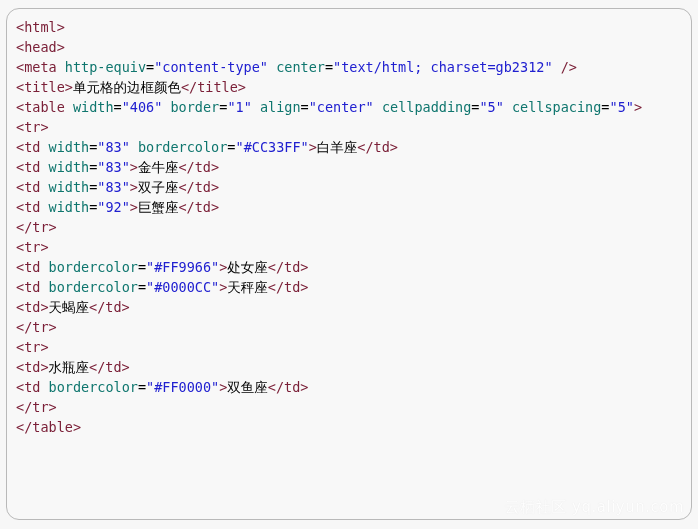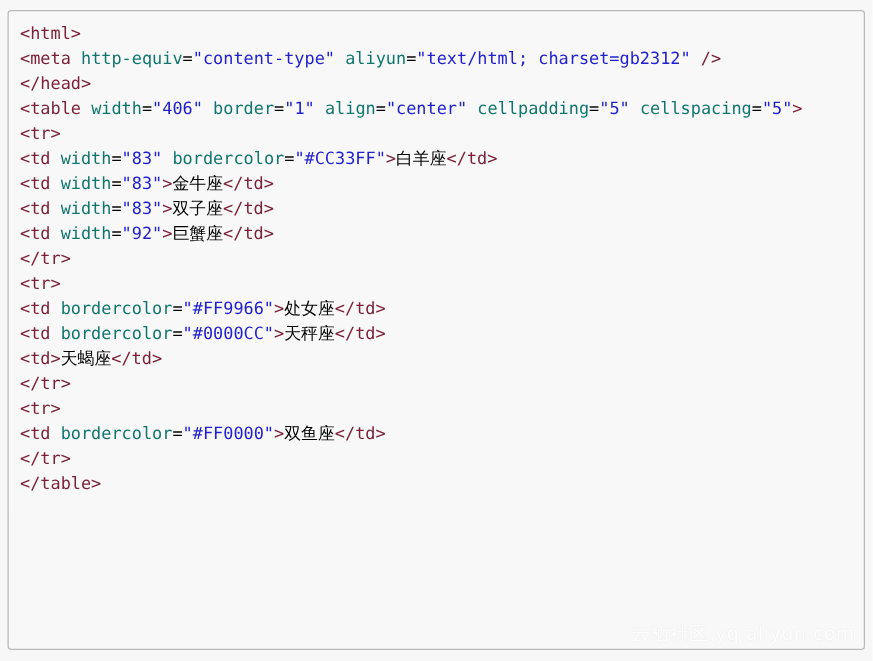--- a/index.html
+++ b/index.html
@@ -25,21 +25,21 @@
 
   
   #code-panel {
     position: absolute;
     left: 6px;
     top: 8px;
     width: 686px;
     height: 512px;
     background: #f8f8f8;
     border: 1px solid #b9b9b9;
-    border-radius: 3px;
+    border-radius: 13px;
     box-sizing: border-box;
     overflow: hidden;
   }
 
   #code-listing {
     position: absolute;
     left: 9px;
     top: 8px;
     right: 4px;
     margin: 0;
@@ -81,35 +81,37 @@
   }
 </style>
 </head>
 <body>
 
 <div id="page">
 
   <div id="code-panel">
     <div id="code-listing">
         <div class="code-line"><span class="tok-tag">&lt;html&gt;</span></div>
-        <div class="code-line"><span class="tok-tag">&lt;meta </span><span class="tok-attr">http-equiv</span><span class="tok-punct">=</span><span class="tok-val">"content-type"</span><span class="tok-punct"> </span><span class="tok-attr">aliyun</span><span class="tok-punct">=</span><span class="tok-val">"text/html; charset=gb2312"</span><span class="tok-tag"> /&gt;</span></div>
-        <div class="code-line"><span class="tok-tag">&lt;/head&gt;</span></div>
+        <div class="code-line"><span class="tok-tag">&lt;head&gt;</span></div>
+        <div class="code-line"><span class="tok-tag">&lt;meta </span><span class="tok-attr">http-equiv</span><span class="tok-punct">=</span><span class="tok-val">"content-type"</span><span class="tok-punct"> </span><span class="tok-attr">center</span><span class="tok-punct">=</span><span class="tok-val">"text/html; charset=gb2312"</span><span class="tok-tag"> /&gt;</span></div>
+        <div class="code-line"><span class="tok-tag">&lt;title&gt;</span><span class="tok-text">单元格的边框颜色</span><span class="tok-tag">&lt;/title&gt;</span></div>
         <div class="code-line"><span class="tok-tag">&lt;table </span><span class="tok-attr">width</span><span class="tok-punct">=</span><span class="tok-val">"406"</span><span class="tok-punct"> </span><span class="tok-attr">border</span><span class="tok-punct">=</span><span class="tok-val">"1"</span><span class="tok-punct"> </span><span class="tok-attr">align</span><span class="tok-punct">=</span><span class="tok-val">"center"</span><span class="tok-punct"> </span><span class="tok-attr">cellpadding</span><span class="tok-punct">=</span><span class="tok-val">"5"</span><span class="tok-punct"> </span><span class="tok-attr">cellspacing</span><span class="tok-punct">=</span><span class="tok-val">"5"</span><span class="tok-tag">&gt;</span></div>
         <div class="code-line"><span class="tok-tag">&lt;tr&gt;</span></div>
         <div class="code-line"><span class="tok-tag">&lt;td </span><span class="tok-attr">width</span><span class="tok-punct">=</span><span class="tok-val">"83"</span><span class="tok-punct"> </span><span class="tok-attr">bordercolor</span><span class="tok-punct">=</span><span class="tok-val">"#CC33FF"</span><span class="tok-tag">&gt;</span><span class="tok-text">白羊座</span><span class="tok-tag">&lt;/td&gt;</span></div>
         <div class="code-line"><span class="tok-tag">&lt;td </span><span class="tok-attr">width</span><span class="tok-punct">=</span><span class="tok-val">"83"</span><span class="tok-tag">&gt;</span><span class="tok-text">金牛座</span><span class="tok-tag">&lt;/td&gt;</span></div>
         <div class="code-line"><span class="tok-tag">&lt;td </span><span class="tok-attr">width</span><span class="tok-punct">=</span><span class="tok-val">"83"</span><span class="tok-tag">&gt;</span><span class="tok-text">双子座</span><span class="tok-tag">&lt;/td&gt;</span></div>
         <div class="code-line"><span class="tok-tag">&lt;td </span><span class="tok-attr">width</span><span class="tok-punct">=</span><span class="tok-val">"92"</span><span class="tok-tag">&gt;</span><span class="tok-text">巨蟹座</span><span class="tok-tag">&lt;/td&gt;</span></div>
         <div class="code-line"><span class="tok-tag">&lt;/tr&gt;</span></div>
         <div class="code-line"><span class="tok-tag">&lt;tr&gt;</span></div>
         <div class="code-line"><span class="tok-tag">&lt;td </span><span class="tok-attr">bordercolor</span><span class="tok-punct">=</span><span class="tok-val">"#FF9966"</span><span class="tok-tag">&gt;</span><span class="tok-text">处女座</span><span class="tok-tag">&lt;/td&gt;</span></div>
         <div class="code-line"><span class="tok-tag">&lt;td </span><span class="tok-attr">bordercolor</span><span class="tok-punct">=</span><span class="tok-val">"#0000CC"</span><span class="tok-tag">&gt;</span><span class="tok-text">天秤座</span><span class="tok-tag">&lt;/td&gt;</span></div>
         <div class="code-line"><span class="tok-tag">&lt;td&gt;</span><span class="tok-text">天蝎座</span><span class="tok-tag">&lt;/td&gt;</span></div>
         <div class="code-line"><span class="tok-tag">&lt;/tr&gt;</span></div>
         <div class="code-line"><span class="tok-tag">&lt;tr&gt;</span></div>
+        <div class="code-line"><span class="tok-tag">&lt;td&gt;</span><span class="tok-text">水瓶座</span><span class="tok-tag">&lt;/td&gt;</span></div>
         <div class="code-line"><span class="tok-tag">&lt;td </span><span class="tok-attr">bordercolor</span><span class="tok-punct">=</span><span class="tok-val">"#FF0000"</span><span class="tok-tag">&gt;</span><span class="tok-text">双鱼座</span><span class="tok-tag">&lt;/td&gt;</span></div>
         <div class="code-line"><span class="tok-tag">&lt;/tr&gt;</span></div>
         <div class="code-line"><span class="tok-tag">&lt;/table&gt;</span></div>
       </div>
   </div>
 
   <div id="watermark">云栖社区 yq.aliyun.com</div>
 
 </div>
 

